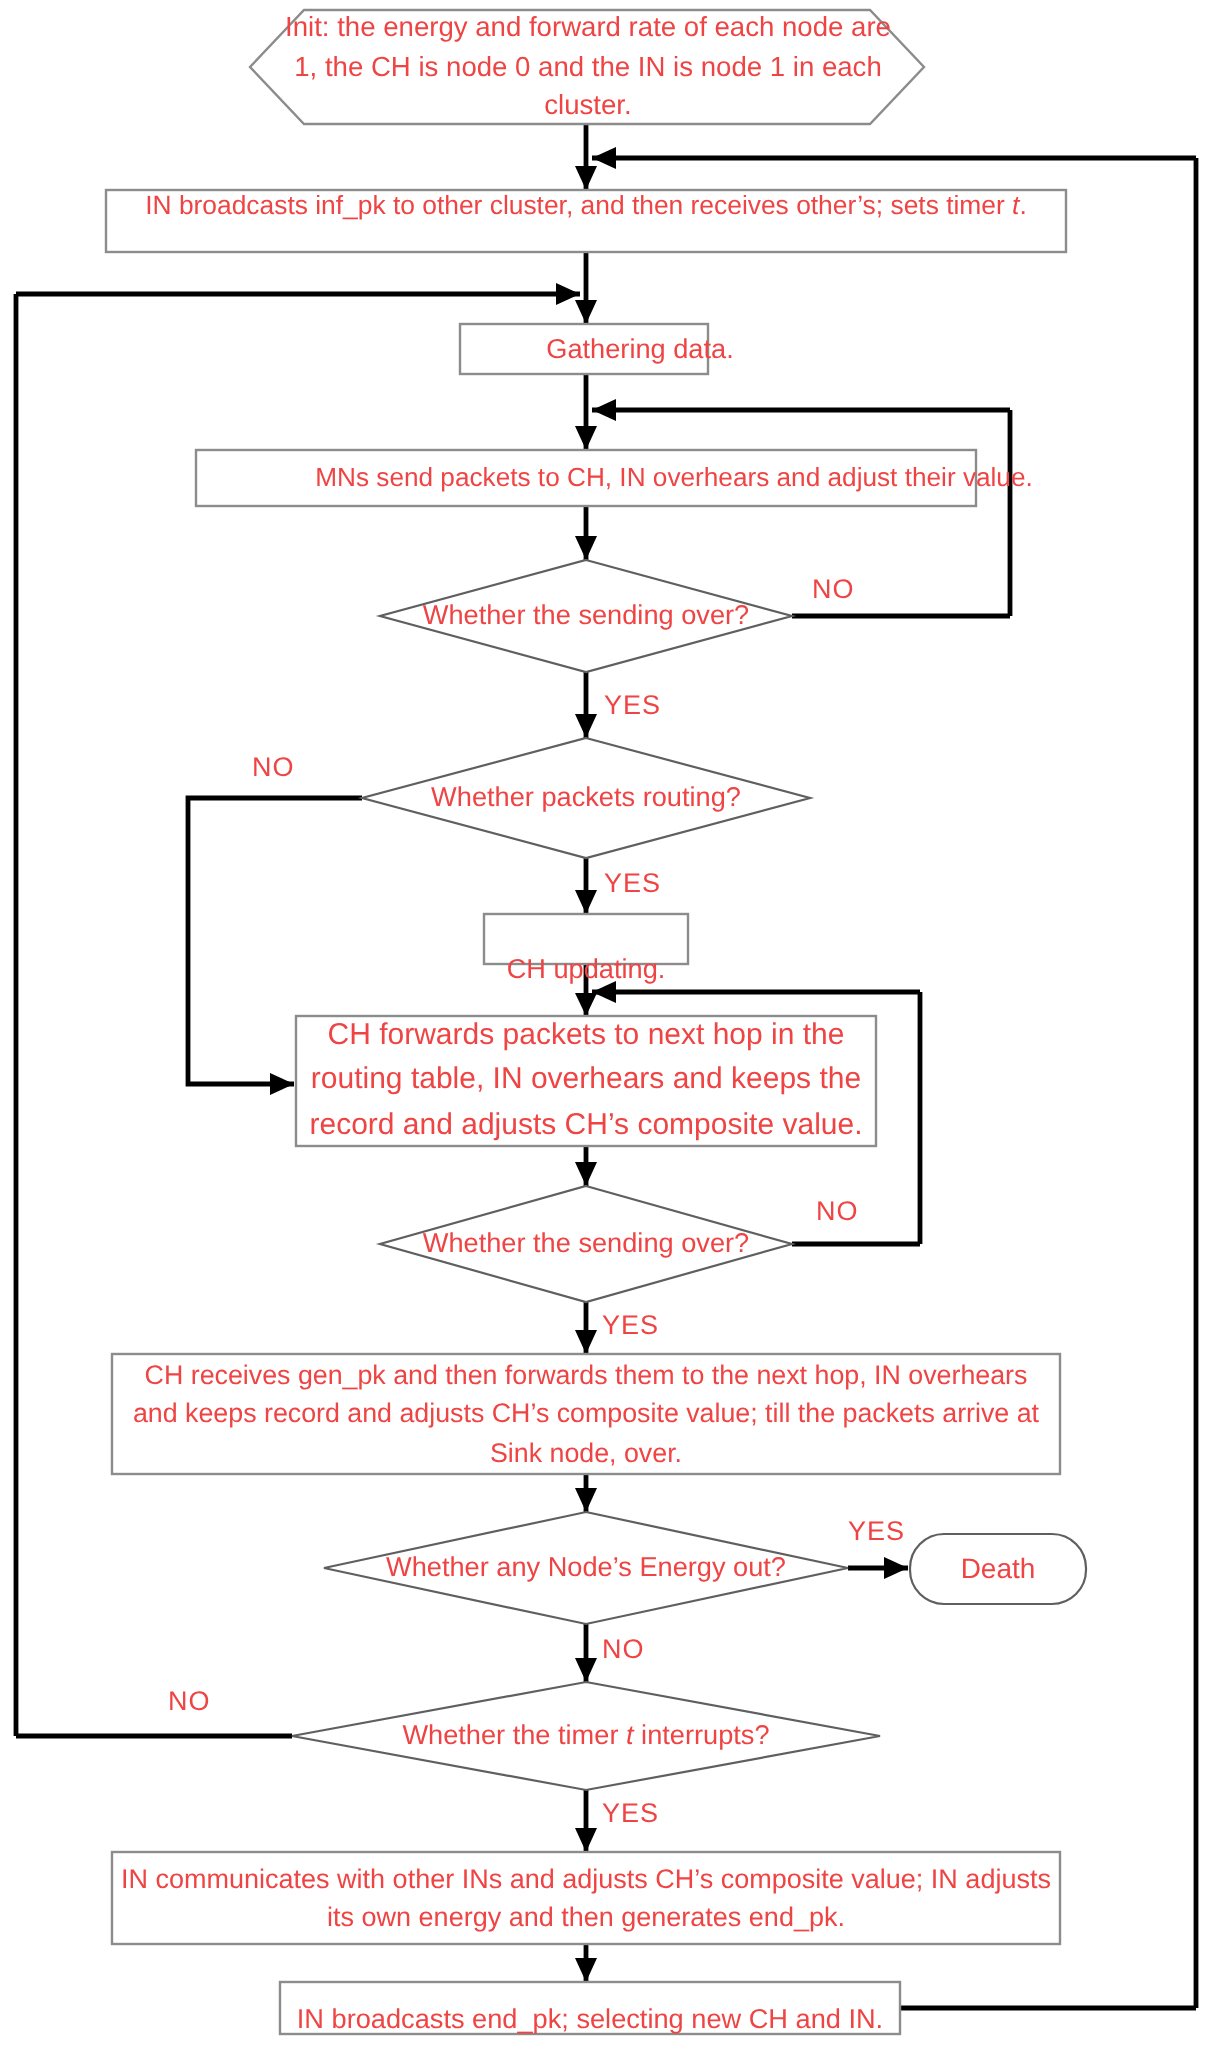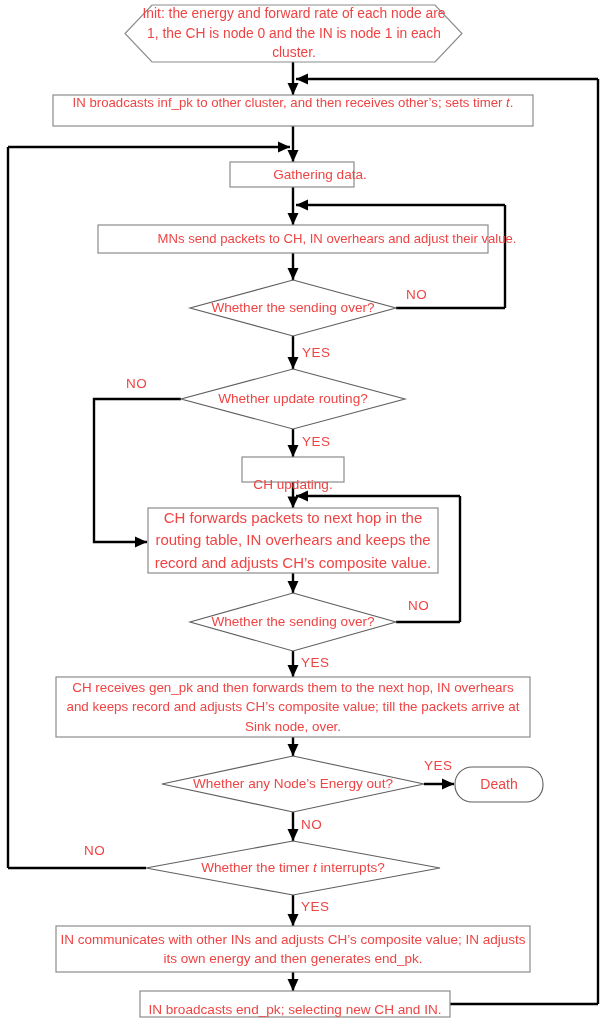--- a/index.html
+++ b/index.html
@@ -101,21 +101,21 @@
     <span class="txt">MNs send packets to CH, IN overhears and adjust their value.</span>
   </div>
 
   <div class="node one" style="left:183px;top:294px;width:220px;height:28px;">
     <span class="txt">Whether the sending over?</span>
   </div>
   <span class="lbl" style="left:406px;top:288px;">NO</span>
   <span class="lbl" style="left:302px;top:346px;">YES</span>
 
   <div class="node one" style="left:178px;top:385px;width:230px;height:28px;">
-    <span class="txt">Whether update routing?</span>
+    <span class="txt">Whether packets routing?</span>
   </div>
   <span class="lbl" style="left:126px;top:377px;">NO</span>
   <span class="lbl" style="left:302px;top:435px;">YES</span>
 
   <div class="node one" style="left:242px;top:472px;width:102px;height:25px;">
     <span class="txt">CH updating.</span>
   </div>
 
   <div class="node" style="left:151px;top:510px;width:284px;height:61px;font-size:15px;line-height:1.5;">
     <span class="txt">CH forwards packets to next hop in the routing table, IN overhears and keeps the record and adjusts CH’s composite value.</span>

